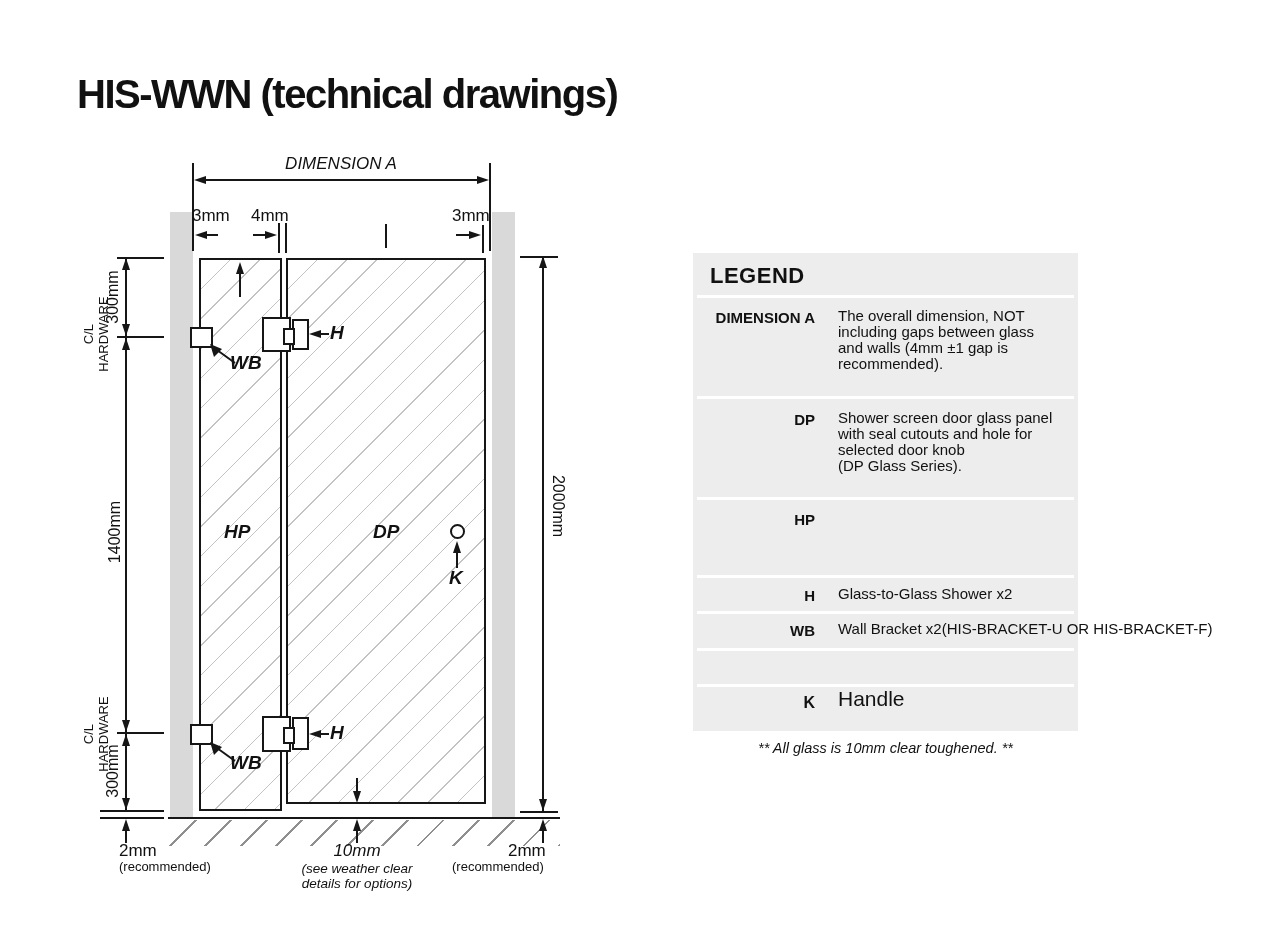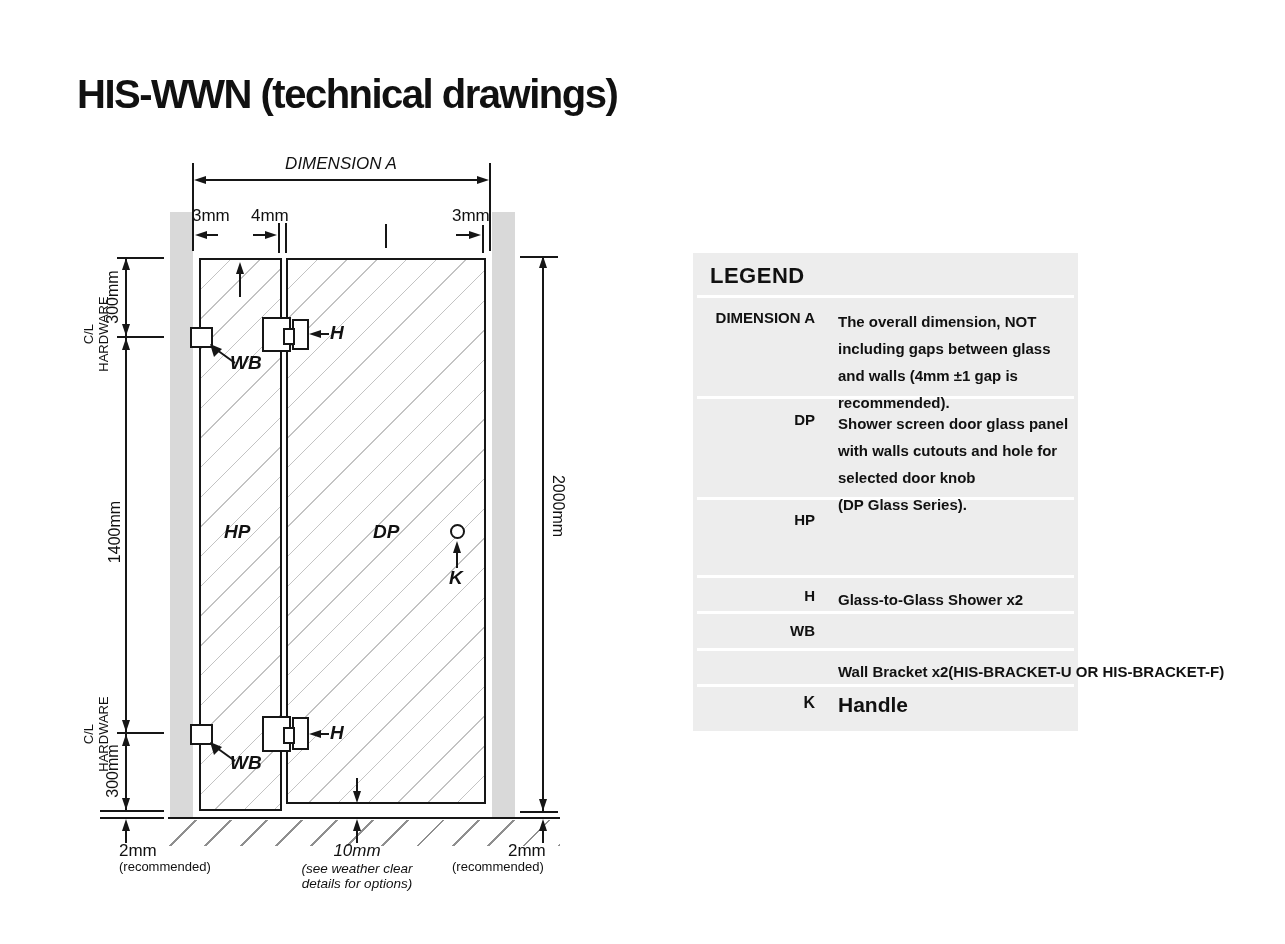--- a/index.html
+++ b/index.html
@@ -20,21 +20,21 @@
   .ah-d{border-left:4px solid transparent;border-right:4px solid transparent;border-top:12px solid #161616;}
   .wall{position:absolute;background:#d9d9d9;}
   .glass{position:absolute;background:#fff;border:2px solid #161616;
          background-image:repeating-linear-gradient(135deg,transparent 0 20px,#c3c3c3 20px 21px);}
   .hw{position:absolute;background:#fff;border:2px solid #161616;}
   .floor-hatch{position:absolute;background:repeating-linear-gradient(135deg,transparent 0 23px,#8f8f8f 23px 25px);}
   
   #legend-box{position:absolute;left:693px;top:253px;width:385px;height:478px;background:#ededed;}
   .lg-div{position:absolute;left:697px;width:377px;height:3px;background:#ffffff;}
   .lg-term{position:absolute;left:700px;width:115px;text-align:right;font-weight:bold;font-size:15px;}
-  .lg-desc{position:absolute;left:838px;width:232px;font-size:15px;line-height:27px;white-space:pre-line;font-weight:bold;}
+  .lg-desc{position:absolute;left:838px;width:232px;font-size:15px;line-height:16px;white-space:pre-line;}
   .lg-desc.nowrap{white-space:nowrap;width:auto;}
   #legend-title{position:absolute;left:710px;top:263px;font-size:22px;font-weight:bold;letter-spacing:.5px;}
   #legend-footnote{position:absolute;left:693px;top:740px;width:385px;text-align:center;
                    font-style:italic;font-size:14.5px;}
   #page-title{position:absolute;left:77px;top:72px;font-size:40px;font-weight:bold;letter-spacing:-1.5px;}
 </style>
 </head>
 <body>
 
 <div id="page">
@@ -169,32 +169,33 @@
   <div class="lg-div" style="top:684px;"></div>
 
   <div class="lg-term" style="top:309px;">DIMENSION A</div>
   <div class="lg-desc" style="top:308px;">The overall dimension, NOT
 including gaps between glass
 and walls (4mm ±1 gap is
 recommended).</div>
 
   <div class="lg-term" style="top:411px;">DP</div>
   <div class="lg-desc" style="top:410px;">Shower screen door glass panel
-with walls cutouts and hole for
+with seal cutouts and hole for
 selected door knob
 (DP Glass Series).</div>
 
   <div class="lg-term" style="top:511px;">HP</div>
 
   <div class="lg-term" style="top:587px;">H</div>
   <div class="lg-desc" style="top:586px;">Glass-to-Glass Shower x2</div>
 
   <div class="lg-term" style="top:622px;">WB</div>
-  <div class="lg-desc nowrap" style="top:621px;margin-top:37px;">Wall Bracket x2(HIS-BRACKET-U OR HIS-BRACKET-F)</div>
+  <div class="lg-desc nowrap" style="top:621px;">Wall Bracket x2(HIS-BRACKET-U OR HIS-BRACKET-F)</div>
 
   <div class="lg-term" style="top:658px;"></div>
   <div class="lg-desc" style="top:658px;"></div>
 
   <div class="lg-term" style="top:694px;font-size:16px;">K</div>
   <div class="lg-desc" style="top:691px;font-size:21px;">Handle</div>
 
+  <div id="legend-footnote">** All glass is 10mm clear toughened. **</div>
 
 </div>
 
 </body></html>

